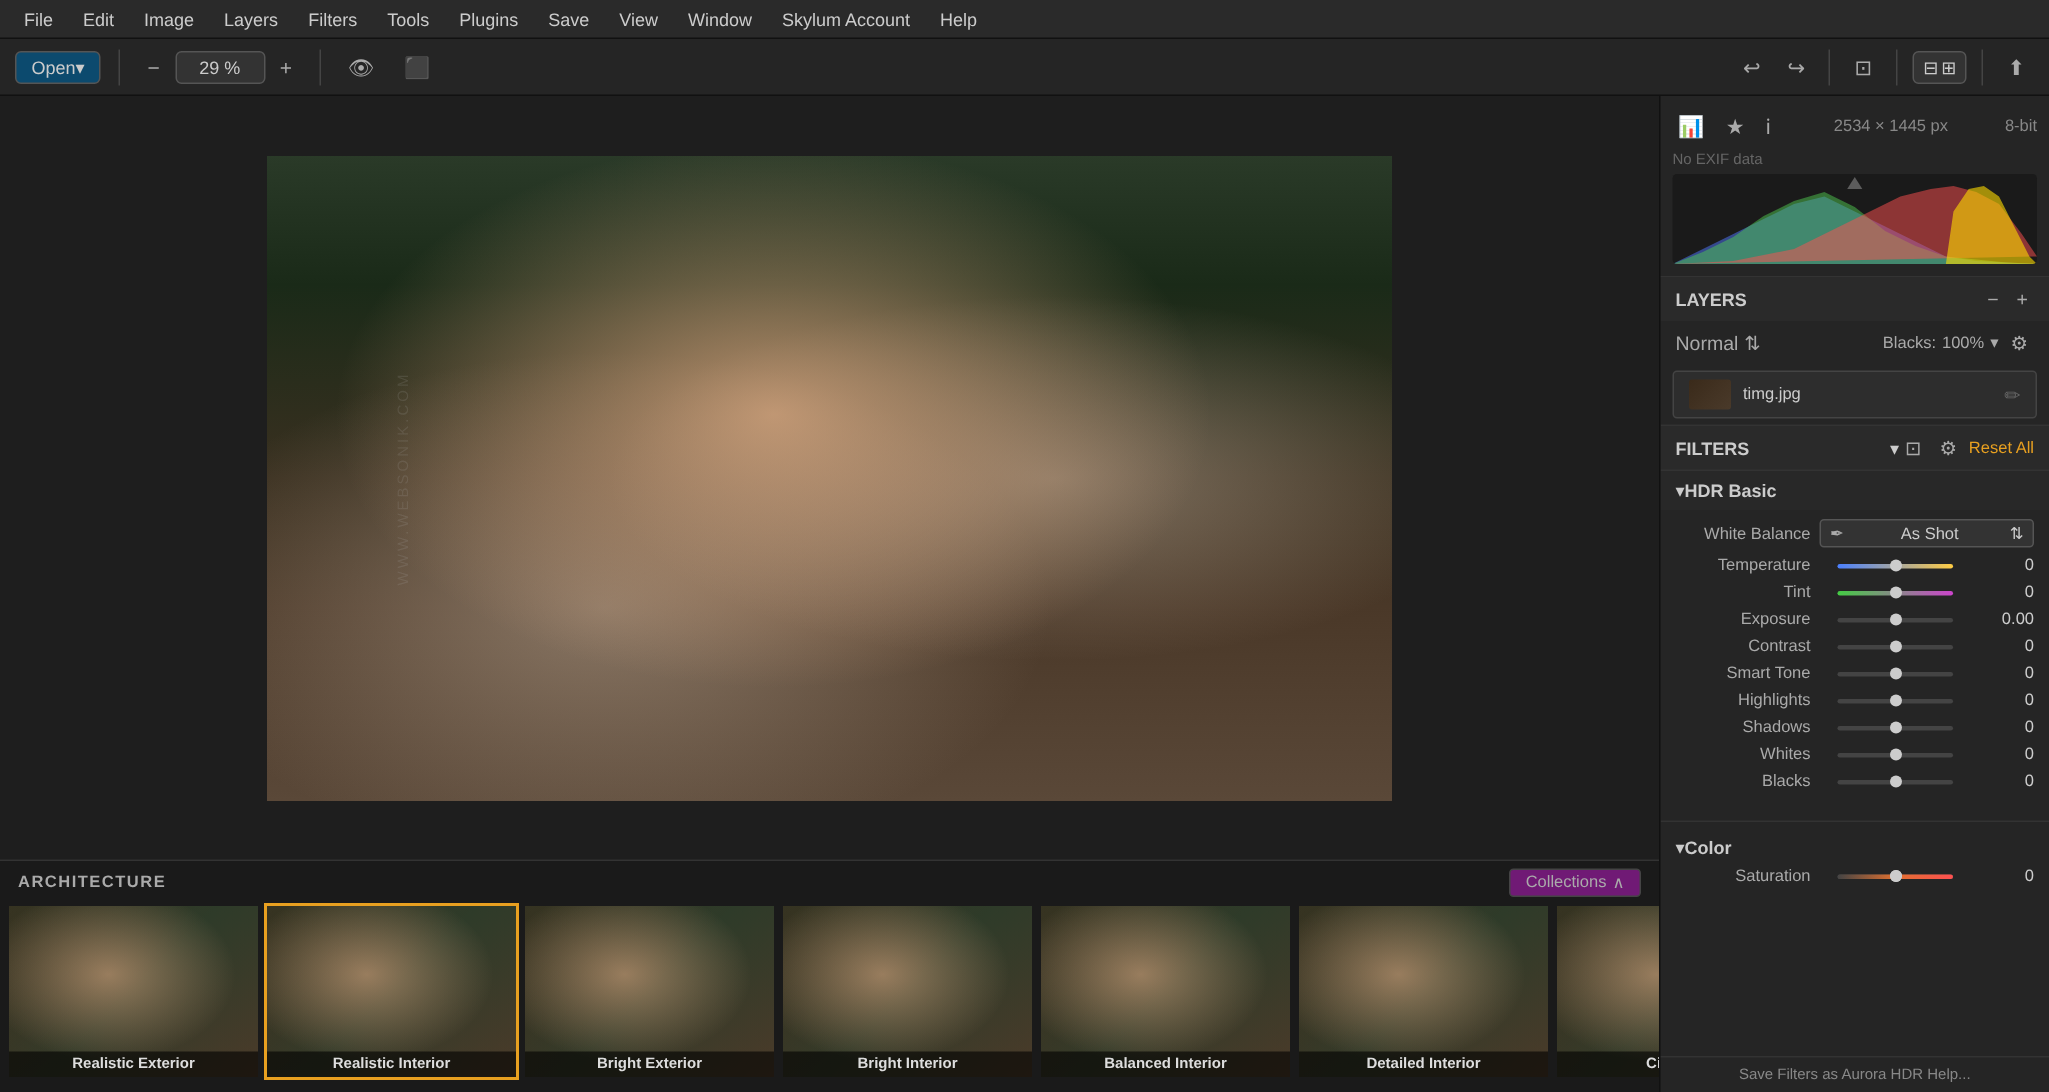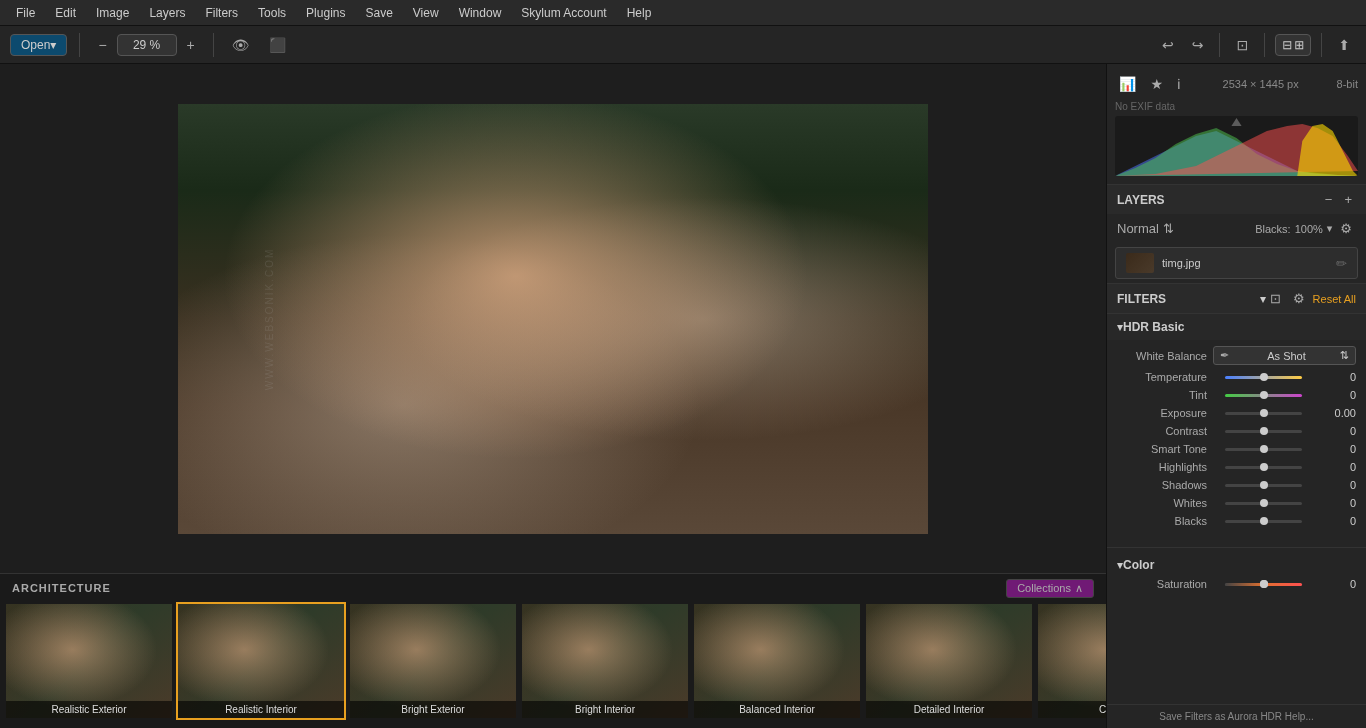--- a/index.html
+++ b/index.html
@@ -184,20 +184,21 @@
       align-items: center;
       gap: 4px;
     }
 
     .filmstrip-items {
       display: flex;
       flex: 1;
       overflow-x: auto;
       gap: 2px;
       padding: 0 4px 4px;
+      font-weight: bold;
     }
 
     .film-item {
       flex-shrink: 0;
       width: 170px;
       height: 118px;
       position: relative;
       cursor: pointer;
       overflow: hidden;
       border: 2px solid transparent;

